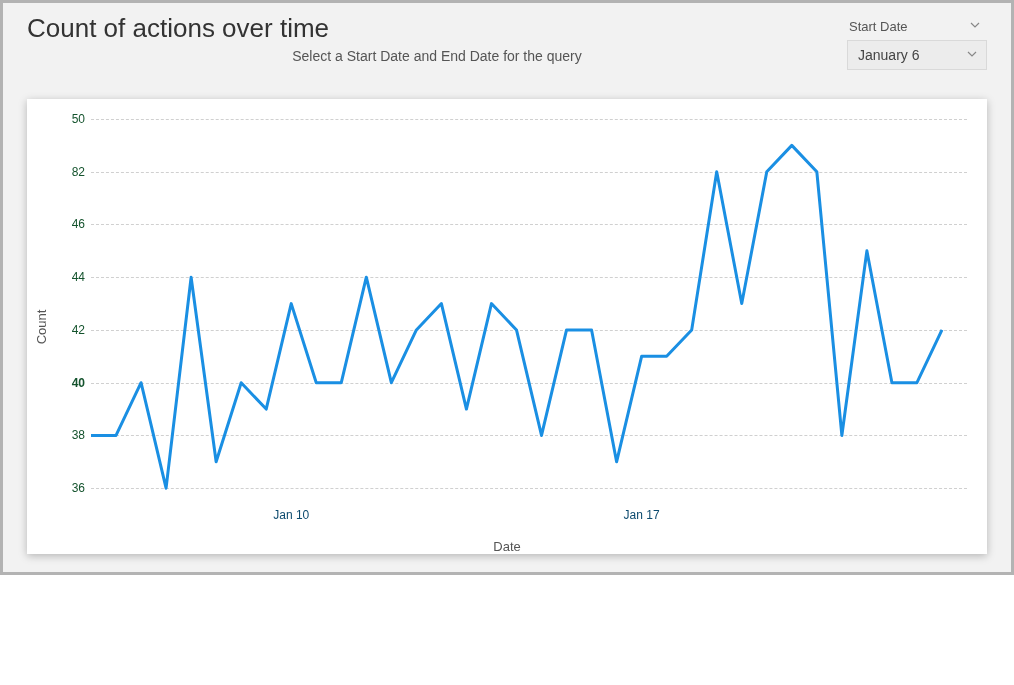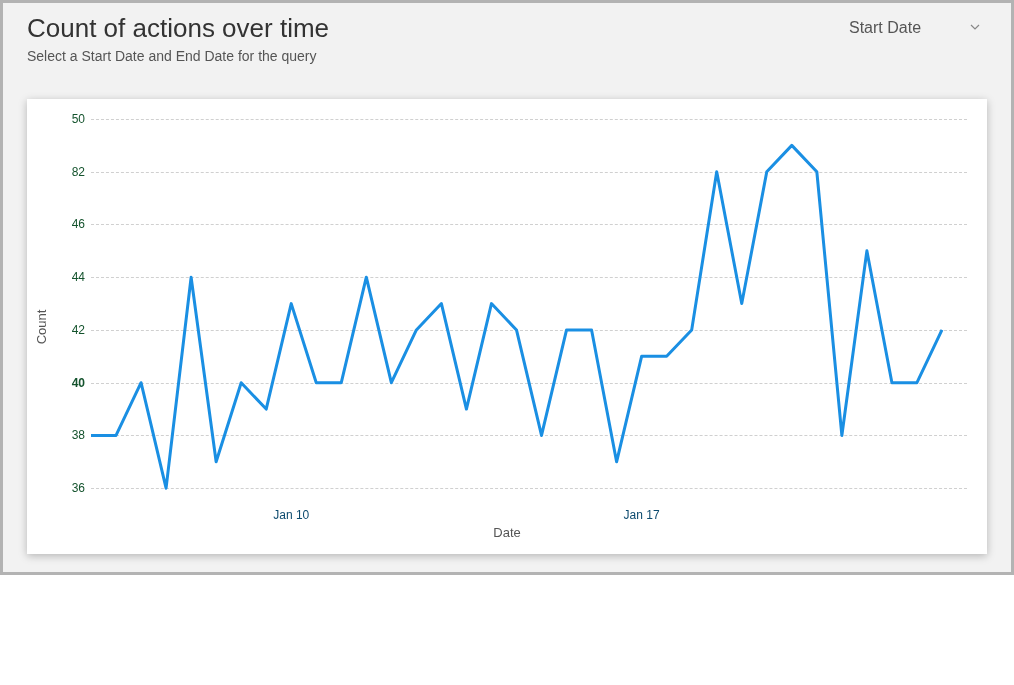--- a/index.html
+++ b/index.html
@@ -28,36 +28,37 @@
   .title {
     font-size: 26px;
     font-weight: 400;
     color: #333;
     margin: 0 0 4px 0;
   }
   .subtitle {
     font-size: 14px;
     color: #555;
     margin: 0;
+    text-align: center;
   }
   .date-pickers {
     display: flex;
     gap: 18px;
     margin-top: 4px;
   }
   .picker {
     display: flex;
     flex-direction: column;
     gap: 4px;
   }
   .picker-label {
     display: flex;
     align-items: center;
     justify-content: space-between;
-    font-size: 16px;
+    font-size: 13px;
     color: #555;
     padding: 2px 6px 2px 2px;
     width: 140px;
   }
   .picker-label .chev { color: #888; }
   .picker-select {
     display: flex;
     align-items: center;
     justify-content: space-between;
     width: 140px;
@@ -113,21 +114,21 @@
     position: absolute;
     left: 14px;
     top: 50%;
     transform: translate(-50%, -50%) rotate(-90deg);
     font-size: 13px;
     color: #555;
   }
   .xaxis-label {
     position: absolute;
     left: 50%;
-    bottom: 14px;
+    bottom: 0;
     transform: translateX(-50%);
     font-size: 13px;
     color: #555;
   }
   svg.line-svg {
     position: absolute;
     left: 0; top: 0; width: 100%; height: 100%;
     overflow: visible;
   }
   svg.chev-svg { width: 12px; height: 12px; }
@@ -141,20 +142,28 @@
     <div class="title-block">
       <h1 class="title">Count of actions over time</h1>
       <p class="subtitle">Select a Start Date and End Date for the query</p>
     </div>
 
     <div class="date-pickers">
 
       <div class="picker">
         <div class="picker-label">
           <span>Start Date</span>
+          <span class="chev">
+            <svg class="chev-svg" viewBox="0 0 12 12">
+                <path d="M2 4 L6 8 L10 4" fill="none" stroke="#888" stroke-width="1.2"></path>
+              </svg>
+          </span>
+        </div>
+        <div class="picker-select">
+          <span>January 6</span>
           <span class="chev">
             <svg class="chev-svg" viewBox="0 0 12 12">
                 <path d="M2 4 L6 8 L10 4" fill="none" stroke="#888" stroke-width="1.2"></path>
               </svg>
           </span>
         </div>
       </div>
 
 
     </div>

